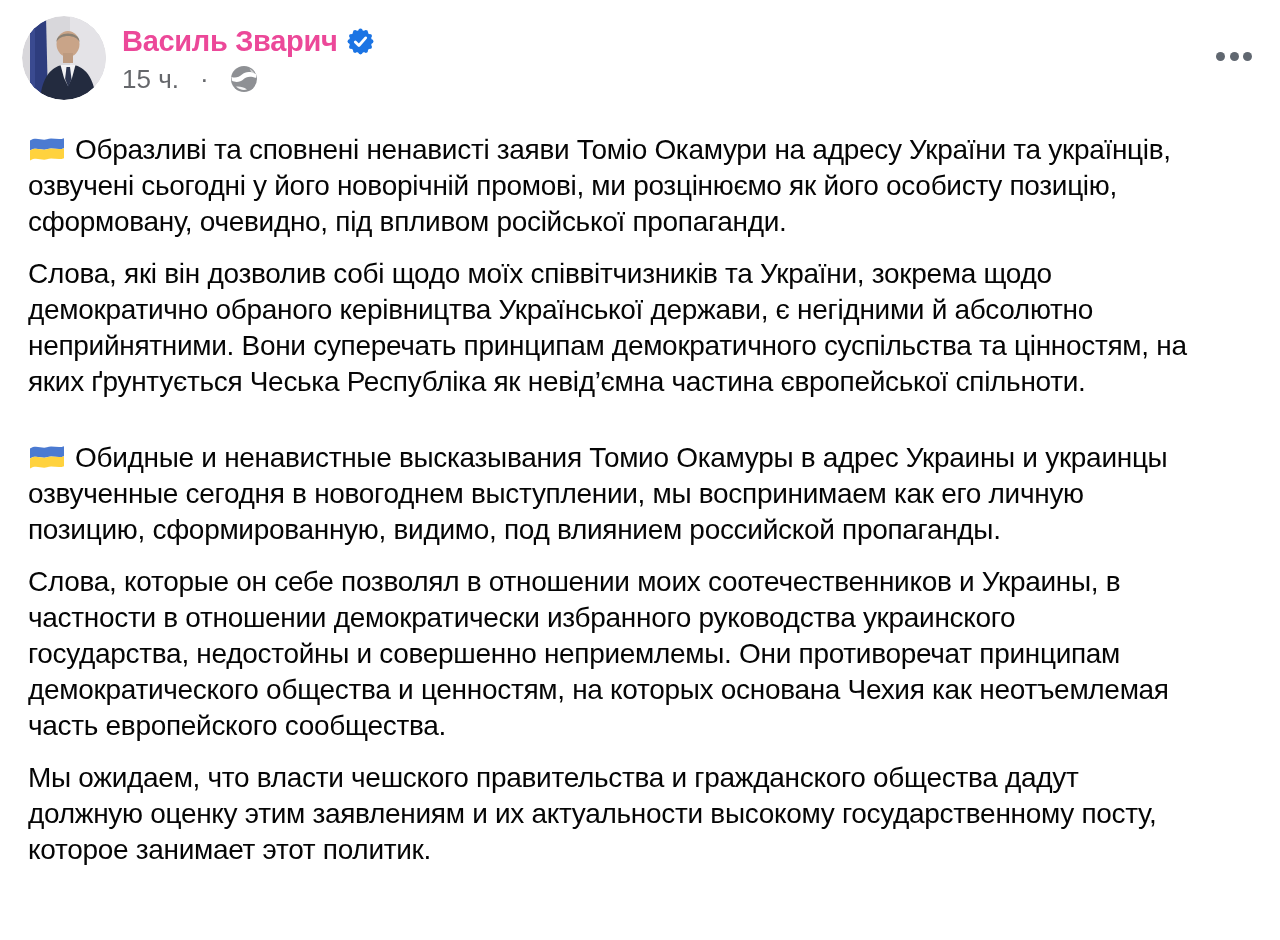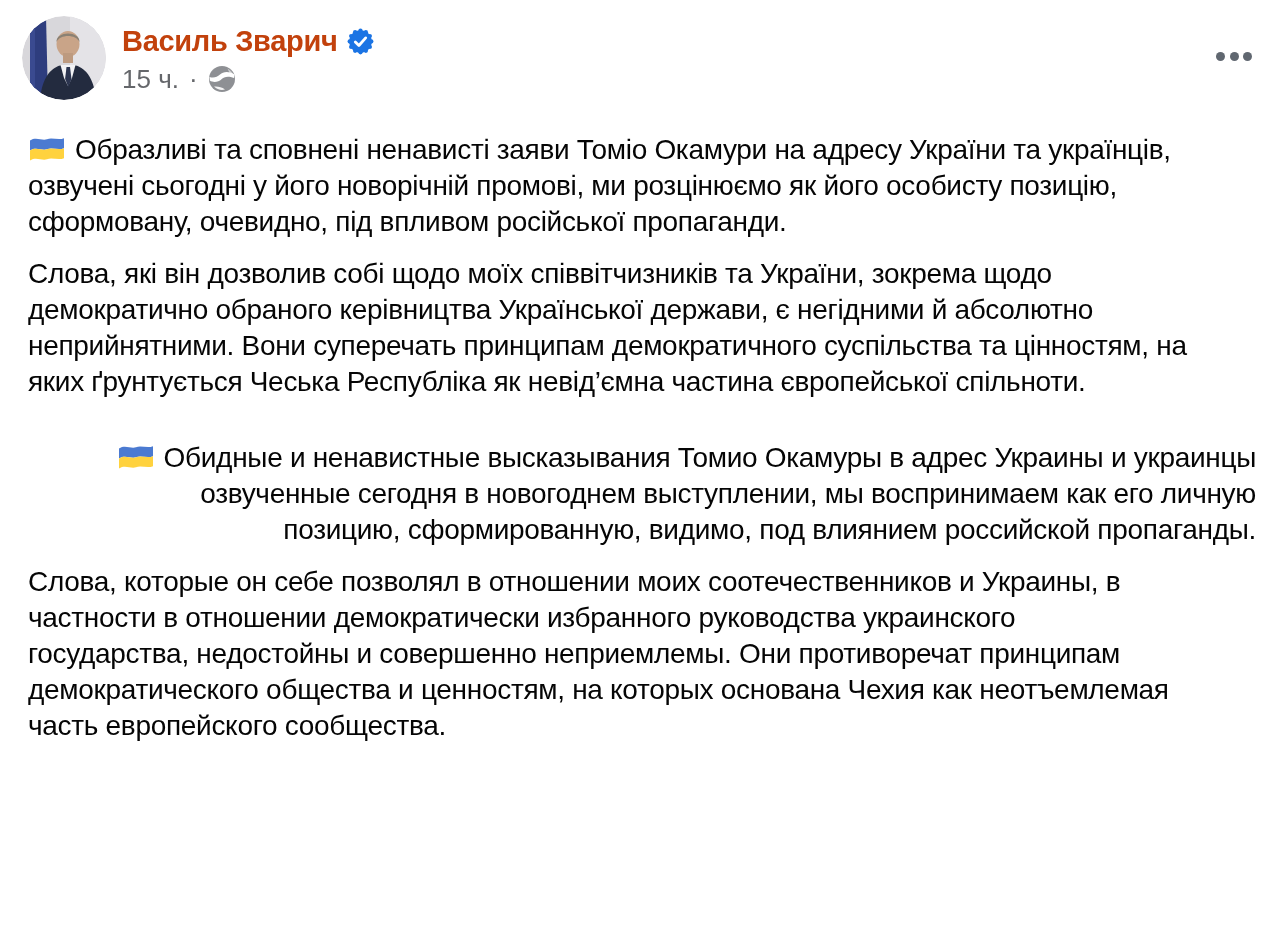--- a/index.html
+++ b/index.html
@@ -35,31 +35,31 @@
     left: 122px; top: 26px;
   }
   .name-row {
     display: flex;
     align-items: center;
     gap: 9px;
   }
   .author {
     font-size: 29px;
     font-weight: 700;
-    color: #c2410c;
+    color: #ec4899;
     letter-spacing: -0.3px;
     line-height: 30px;
     cursor: pointer;
   }
   .badge { width: 27px; height: 27px; display: inline-block; }
   .badge svg { display: block; width: 27px; height: 27px; }
   .meta-row {
     display: flex;
     align-items: center;
-    gap: 10px;
+    gap: 21px;
     margin-top: 9px;
     color: #65676B;
     font-size: 26px;
     line-height: 28px;
   }
   .meta-row .timestamp { cursor: pointer; }
   .globe { width: 28px; height: 28px; display: inline-block; }
   .globe svg { display: block; width: 28px; height: 28px; }
   .more {
     position: absolute;
@@ -82,21 +82,21 @@
     position: absolute;
     top: 116px;
     left: 28px;
     right: 24px;
     font-size: 28px;
     line-height: 36px;
     color: #050505;
     letter-spacing: -0.3px;
   }
   .para { margin: 16px 0 14px 0; }
-  .para.gap-before { margin-top: 40px; text-align: right; }
+  .para.gap-before { margin-top: 40px; }
   .ptext { white-space: pre-line; }
   .flag {
     display: inline-block;
     width: 38px; height: 28px;
     margin-right: 9px;
     vertical-align: -4px;
   }
   .flag svg { display: block; width: 38px; height: 28px; }
 </style>
 </head>
@@ -194,15 +194,18 @@
           </svg></span><span class="ptext">Обидные и ненавистные высказывания Томио Окамуры в адрес Украины и украинцы
 озвученные сегодня в новогоднем выступлении, мы воспринимаем как его личную
 позицию, сформированную, видимо, под влиянием российской пропаганды.</span></div>
 
   <div class="para"><span class="ptext">Слова, которые он себе позволял в отношении моих соотечественников и Украины, в
 частности в отношении демократически избранного руководства украинского
 государства, недостойны и совершенно неприемлемы. Они противоречат принципам
 демократического общества и ценностям, на которых основана Чехия как неотъемлемая
 часть европейского сообщества.</span></div>
 
+  <div class="para"><span class="ptext">Мы ожидаем, что власти чешского правительства и гражданского общества дадут
+должную оценку этим заявлениям и их актуальности высокому государственному посту,
+которое занимает этот политик.</span></div>
 </div>
 
 </div>
 
 </body></html>

